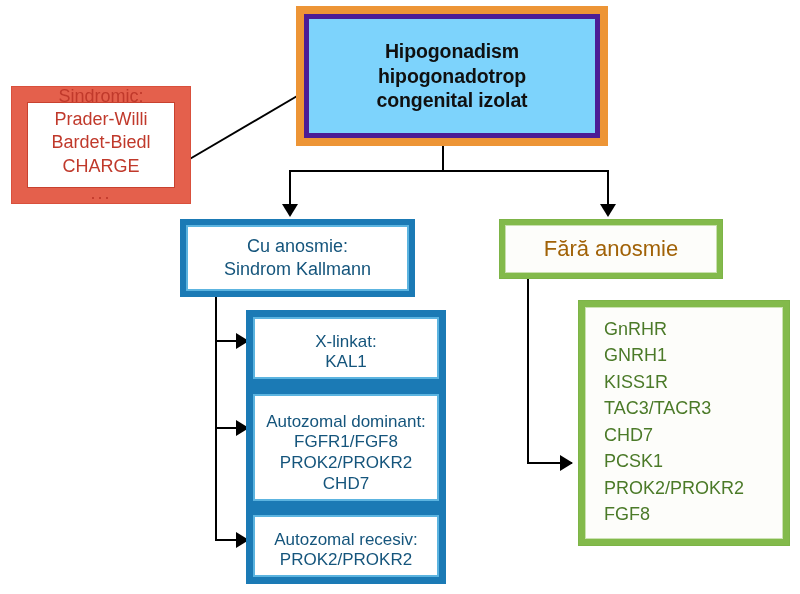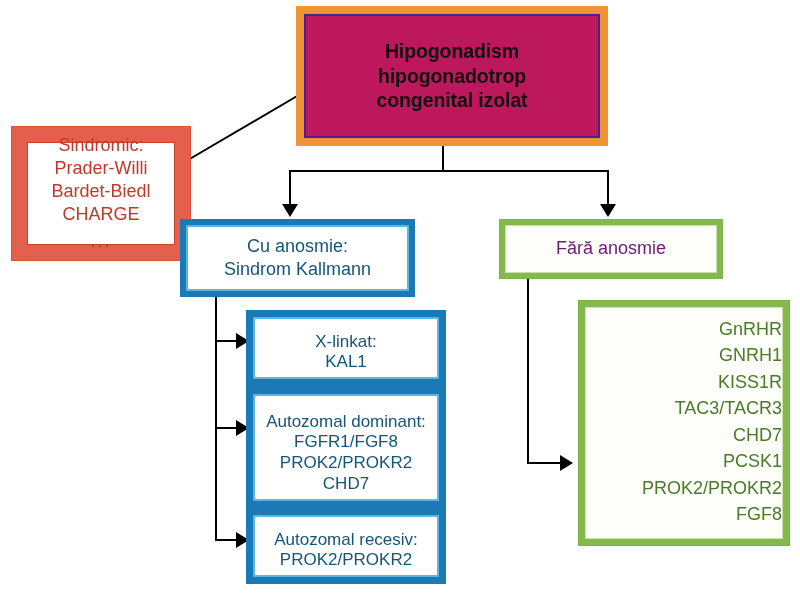--- a/index.html
+++ b/index.html
@@ -42,39 +42,38 @@
   #root-node {
     left: 296px;
     top: 6px;
     width: 312px;
     height: 140px;
     background: #ED9536;
     border: 2px solid #ED9536;
     padding: 6px;
   }
   #root-node .inner {
-    border: 2px solid #4c1d95;
-    background: #be185d;
+    border: 5px solid #4c1d95;
+    background: #7dd3fc;
     color: #101010;
     font-weight: bold;
     font-size: 19.5px;
     line-height: 1.28;
     letter-spacing: -0.1px;
   }
 
   
   #syndromic-node {
     left: 11px;
     top: 86px;
     width: 180px;
-    height: 135px;
+    height: 118px;
     background: #E4604C;
     border: 1px solid #D9503C;
     padding: 15px;
-    margin-top: 40px;
   }
   #syndromic-node .inner {
     border: 1px solid #C8412F;
     background: #FFFFFF;
     color: #C0392B;
     font-size: 18px;
     line-height: 1.28;
   }
   #syndromic-node .ellipsis {
     margin-top: 4px;
@@ -105,22 +104,22 @@
     top: 219px;
     width: 224px;
     height: 60px;
     background: #83BA4B;
     border: 1px solid #7DB447;
     padding: 5px;
   }
   #no-anosmia-node .inner {
     border: 1px solid #C9E0AE;
     background: #FDFDFA;
-    color: #701a75;
-    font-size: 18px;
+    color: #a16207;
+    font-size: 22px;
   }
 
   
   #kallmann-subgroup {
     position: absolute;
     left: 246px;
     top: 310px;
     width: 200px;
     height: 274px;
     box-sizing: border-box;
@@ -159,21 +158,21 @@
     padding: 6px;
     display: block;
   }
   #gene-list-node .inner {
     border: 1px solid #CBE2B2;
     background: #FDFDFA;
     color: #4B7A28;
     font-size: 18px;
     line-height: 1.47;
     display: block;
-    text-align: right;
+    text-align: left;
     padding: 8px 0 8px 18px;
     box-sizing: border-box;
   }
   #gene-list-node .gene { display: block; white-space: nowrap; }
 
   
   .conn {
     position: absolute;
     background: #000000;
   }

